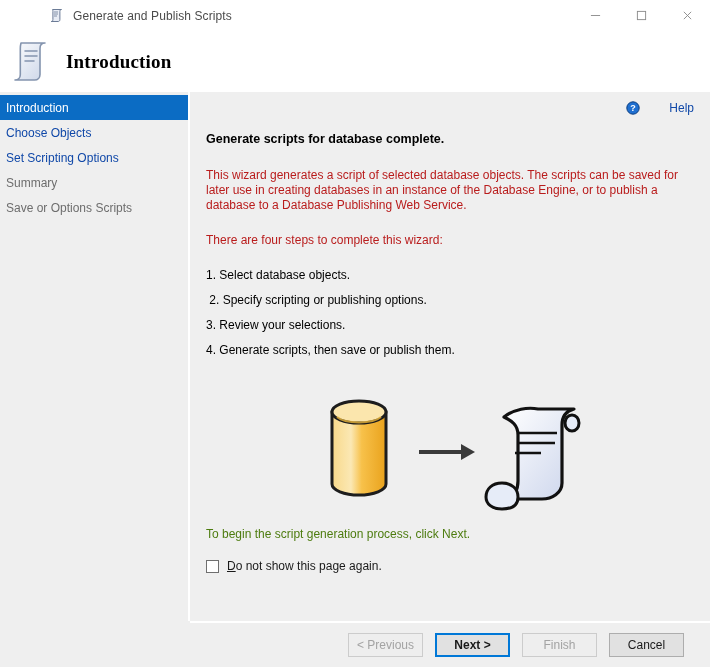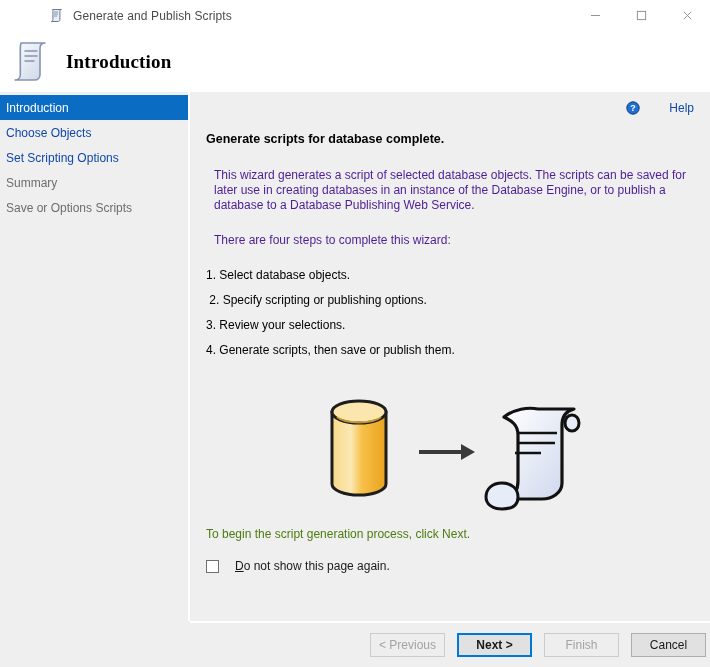--- a/index.html
+++ b/index.html
@@ -135,23 +135,23 @@
     padding: 40px 18px 0 16px;
   }
   .sect-title {
     font-size: 12.5px;
     font-weight: bold;
     color: #000000;
     margin: 0 0 22px 0;
   }
   .para {
     font-size: 12px;
-    color: #4c1d95;
+    color: #b91c1c;
     line-height: 15px;
-    margin: 0 0 20px 8px;
+    margin: 0 0 20px 0;
     max-width: 480px;
   }
   .steps {
     margin: 0;
     padding: 0;
     list-style: none;
   }
   .step {
     font-size: 12px;
     color: #000000;
@@ -172,21 +172,21 @@
   
   .begin-text {
     font-size: 12px;
     color: #4d7c0f;
     margin: 10px 0 0 0;
   }
   .cb-row {
     display: flex;
     align-items: center;
     margin-top: 18px;
-    gap: 16px;
+    gap: 8px;
   }
   .cb-box {
     width: 13px;
     height: 13px;
     background: #ffffff;
     border: 1px solid #6f6f6f;
     flex: 0 0 auto;
     box-sizing: border-box;
   }
   .cb-label {
@@ -200,21 +200,21 @@
     position: absolute;
     left: 190px;
     right: 0;
     bottom: 0;
     height: 46px;
     background: #efefef;
     border-top: 2px solid #ffffff;
     display: flex;
     align-items: center;
     justify-content: flex-end;
-    padding-right: 4px;
+    padding-right: 26px;
     box-sizing: border-box;
     gap: 12px;
   }
   .btnbar-left-edge {
     position: absolute;
     left: 0;
     bottom: 0;
     width: 190px;
     height: 46px;
     background: #efefef;

